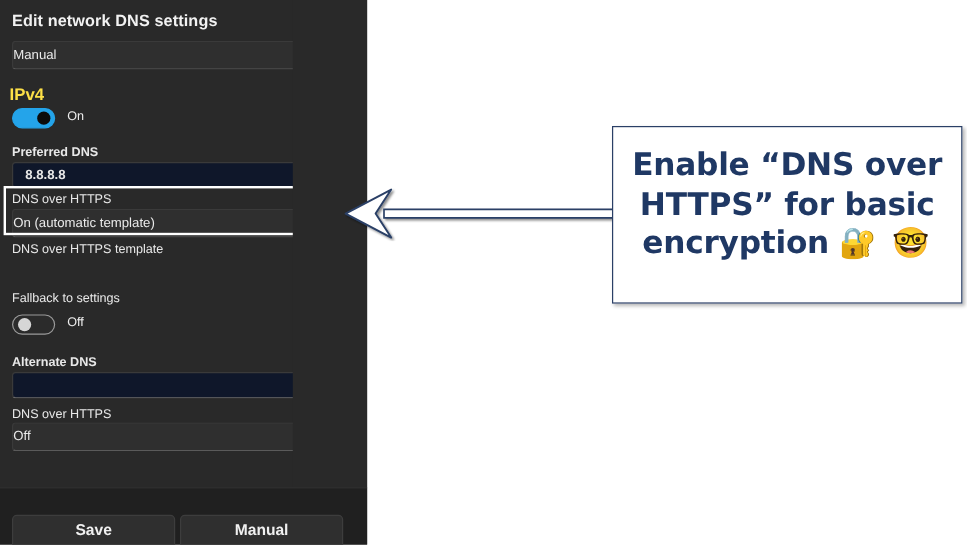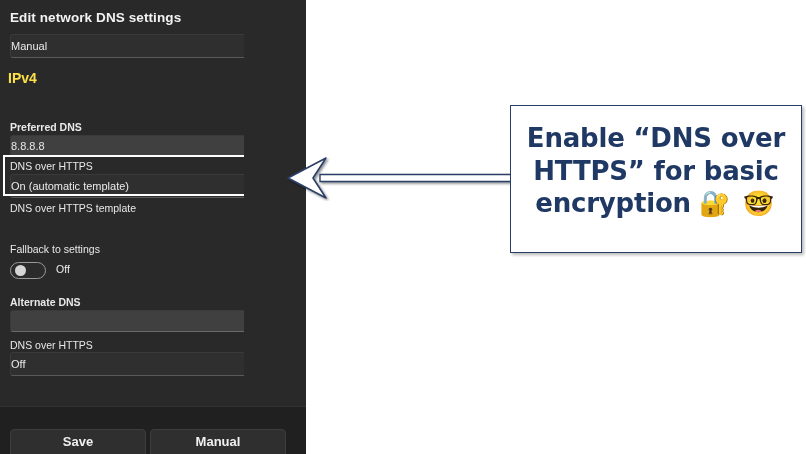--- a/index.html
+++ b/index.html
@@ -70,29 +70,31 @@
     font-size: 9px;
     color: #c9c9c9;
   }
 
   
   .tinput {
     position: absolute;
     left: 10px;
     width: 274px;
     height: 22px;
-    background: #404040;
+    background: #0f172a;
     border: 1px solid #3a3a3a;
     border-bottom: 1px solid #6a6a6a;
     border-radius: 3px;
     box-sizing: border-box;
     color: #e6e6e6;
     font-size: 11px;
     line-height: 20px;
-    white-space: nowrap;
+    padding-left: 10px;
+    white-space: nowrap;
+    font-weight: bold;
   }
   .tinput.placeholder { color: #8a8a8a; }
 
   .flabel {
     position: absolute;
     left: 10px;
     font-size: 10.5px;
     color: #e8e8e8;
     white-space: nowrap;
   }
@@ -231,20 +233,26 @@
 
     <div id="dialog-title">Edit network DNS settings</div>
 
     <div class="combo" style="top:34px;">
       <span>Manual</span>
       <span class="chev">▾</span>
     </div>
 
     <div class="section-head" style="top:70px;">IPv4</div>
 
+    <div class="switch-row" style="top:90px; width:120px;">
+      <div class="switch on">
+        <div class="knob"></div>
+      </div>
+      <div class="switch-label">On</div>
+    </div>
 
     <div class="flabel bold" style="top:121px;">Preferred DNS</div>
     <div class="tinput" style="top:135px;">
       <span>8.8.8.8</span>
     </div>
 
     <div class="flabel" style="top:160px;">DNS over HTTPS</div>
     <div class="combo" style="top:174px;">
       <span>On (automatic template)</span>
       <span class="chev">▾</span>

